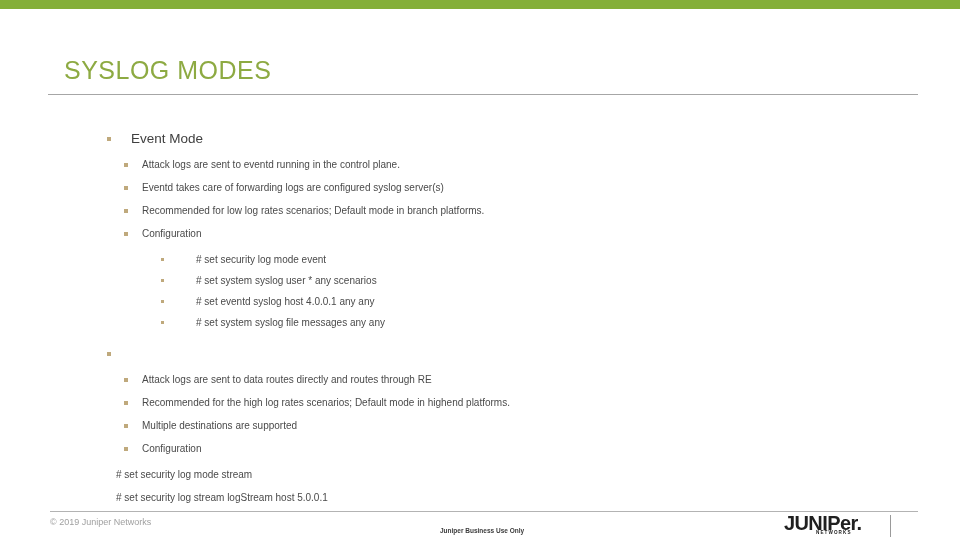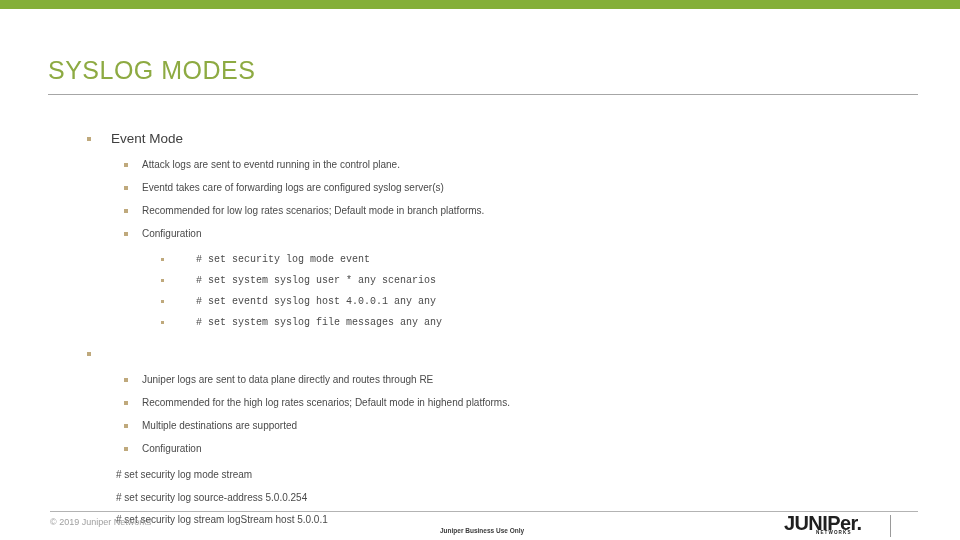--- a/index.html
+++ b/index.html
@@ -26,21 +26,21 @@
     position: absolute;
     left: 0;
     top: 0;
     width: 960px;
     height: 9px;
     background: #84af38;
   }
   
   .title {
     position: absolute;
-    left: 48px;
+    left: 64px;
     top: 56px;
     font-size: 25px;
     letter-spacing: 0.5px;
     color: #8daa42;
     font-weight: 400;
     white-space: nowrap;
   }
   .title-rule {
     position: absolute;
     left: 48px;
@@ -70,20 +70,21 @@
     display: inline-block;
     white-space: nowrap;
   }
 
   
   .lvl1 {
     height: 28px;
     line-height: 28px;
     font-size: 13.5px;
     color: #3f3f3f;
+    margin-left: 20px;
   }
   .lvl1 .bullet {
     left: 87px;
     top: 12px;
     width: 4px;
     height: 4px;
   }
   .lvl1 .txt {
     margin-left: 111px;
   }
@@ -104,21 +105,20 @@
   .lvl2 .txt {
     margin-left: 142px;
   }
 
   
   .lvl3 {
     height: 21px;
     line-height: 21px;
     font-size: 10px;
     color: #4a4a4a;
-    font-family: Liberation Mono, monospace;
   }
   .lvl3 .bullet {
     left: 161px;
     top: 9px;
     width: 3px;
     height: 3px;
   }
   .lvl3 .txt {
     margin-left: 196px;
   }
@@ -251,42 +251,39 @@
     </div>
 
     <div class="gap-before-stream"></div>
 
     <div class="row lvl1">
       <span class="bullet"></span>
     </div>
 
     <div class="row lvl2">
       <span class="bullet"></span>
-      <span class="txt">Juniper logs are sent to data plane directly and routes through RE</span>
+      <span class="txt">Attack logs are sent to data routes directly and routes through RE</span>
     </div>
     <div class="row lvl2">
       <span class="bullet"></span>
       <span class="txt">Recommended for the high log rates scenarios; Default mode in highend platforms.</span>
     </div>
     <div class="row lvl2">
       <span class="bullet"></span>
       <span class="txt">Multiple destinations are supported</span>
     </div>
     <div class="row lvl2">
       <span class="bullet"></span>
       <span class="txt">Configuration</span>
     </div>
 
     <div class="gap-before-cmds"></div>
 
     <div class="row lvl3p">
       <span class="txt"># set security log mode stream</span>
-    </div>
-    <div class="row lvl3p">
-      <span class="txt"># set security log source-address 5.0.0.254</span>
     </div>
     <div class="row lvl3p">
       <span class="txt"># set security log stream logStream host 5.0.0.1</span>
     </div>
 
   </div>
 
   <div class="footer-rule"></div>
   <div class="copyright">© 2019 Juniper Networks</div>
   <div class="footer-center">Juniper Business Use Only</div>

